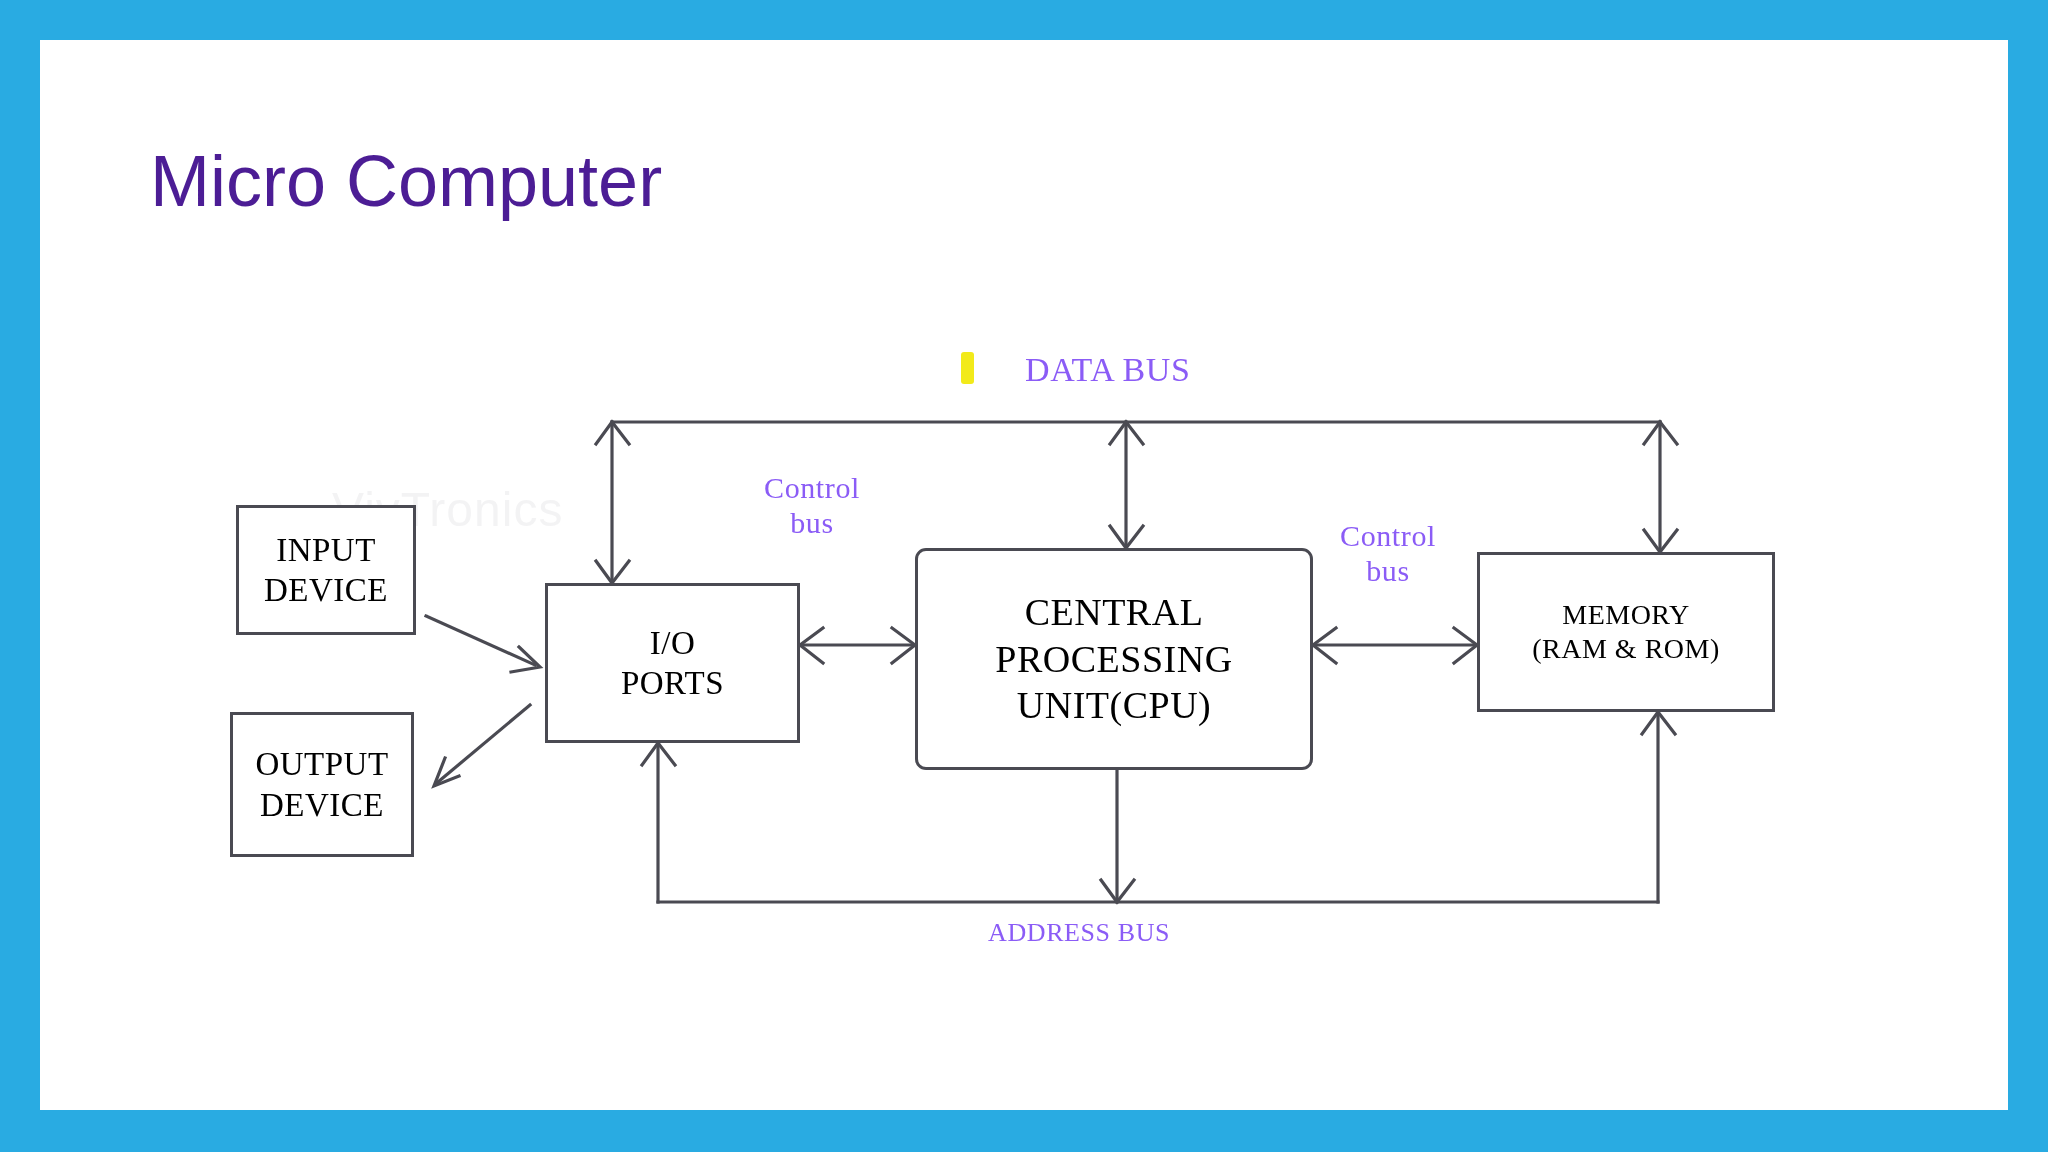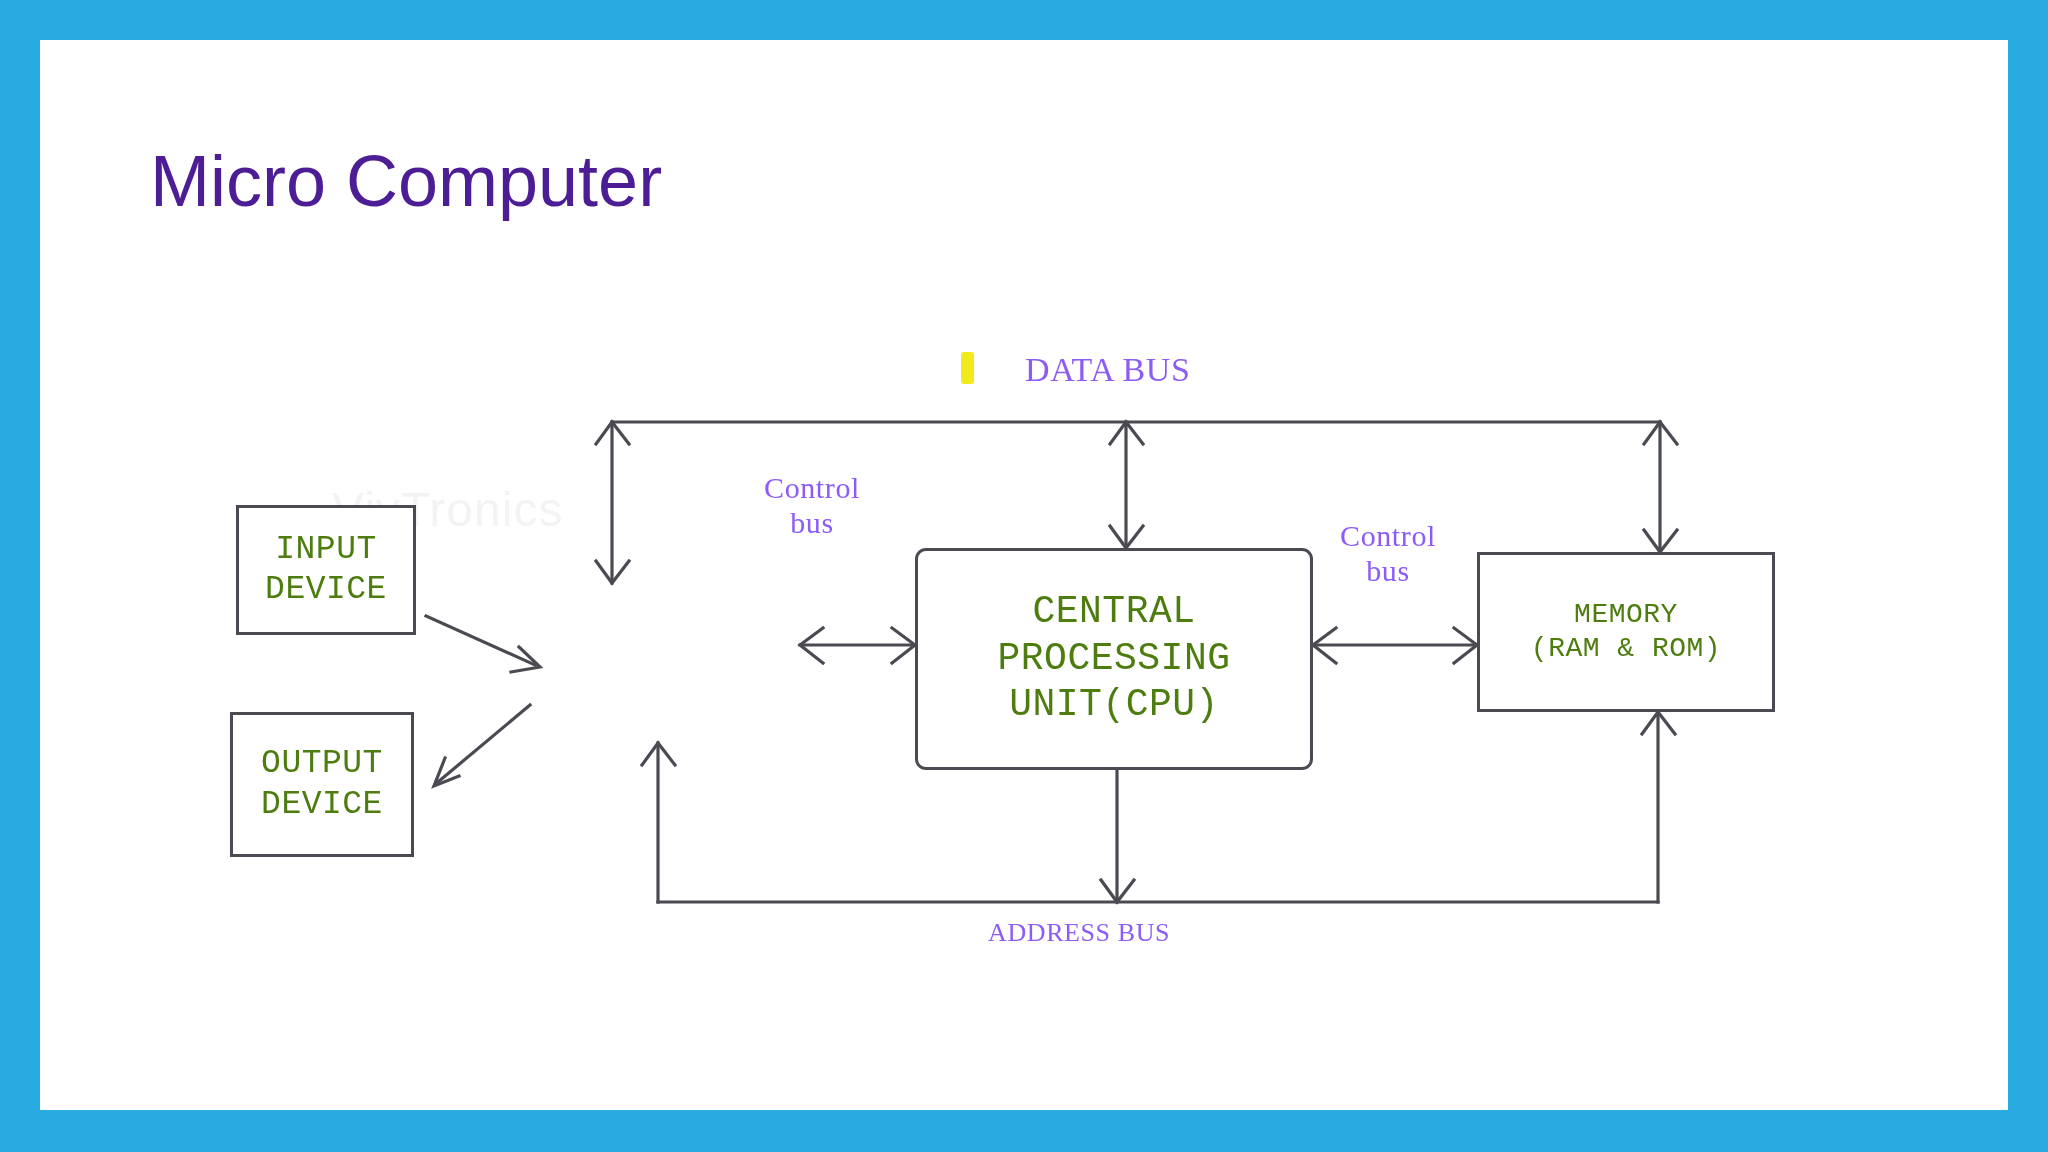--- a/index.html
+++ b/index.html
@@ -36,22 +36,22 @@
     line-height: 1;
   }
   .node {
     position: absolute;
     border: 3px solid #4a4a52;
     background: #ffffff;
     box-sizing: border-box;
     display: flex;
     align-items: center;
     justify-content: center;
-    font-family: Liberation Mono, monospace;
-    color: #4d7c0f;
+    font-family: Liberation Serif, serif;
+    color: #000000;
     text-align: center;
     line-height: 1.22;
     letter-spacing: 0.5px;
   }
   .node-label {
     white-space: pre-line;
     display: block;
   }
   #node-input {
     left: 196px; top: 465px; width: 180px; height: 130px;
@@ -184,20 +184,24 @@
     <div class="node" id="node-input">
       <span class="node-label">INPUT
 DEVICE</span>
     </div>
 
     <div class="node" id="node-output">
       <span class="node-label">OUTPUT
 DEVICE</span>
     </div>
 
+    <div class="node" id="node-io">
+      <span class="node-label">I/O
+PORTS</span>
+    </div>
 
     <div class="node" id="node-cpu">
       <span class="node-label">CENTRAL
 PROCESSING
 UNIT(CPU)</span>
     </div>
 
     <div class="node" id="node-memory">
       <span class="node-label">MEMORY
 (RAM &amp; ROM)</span>

